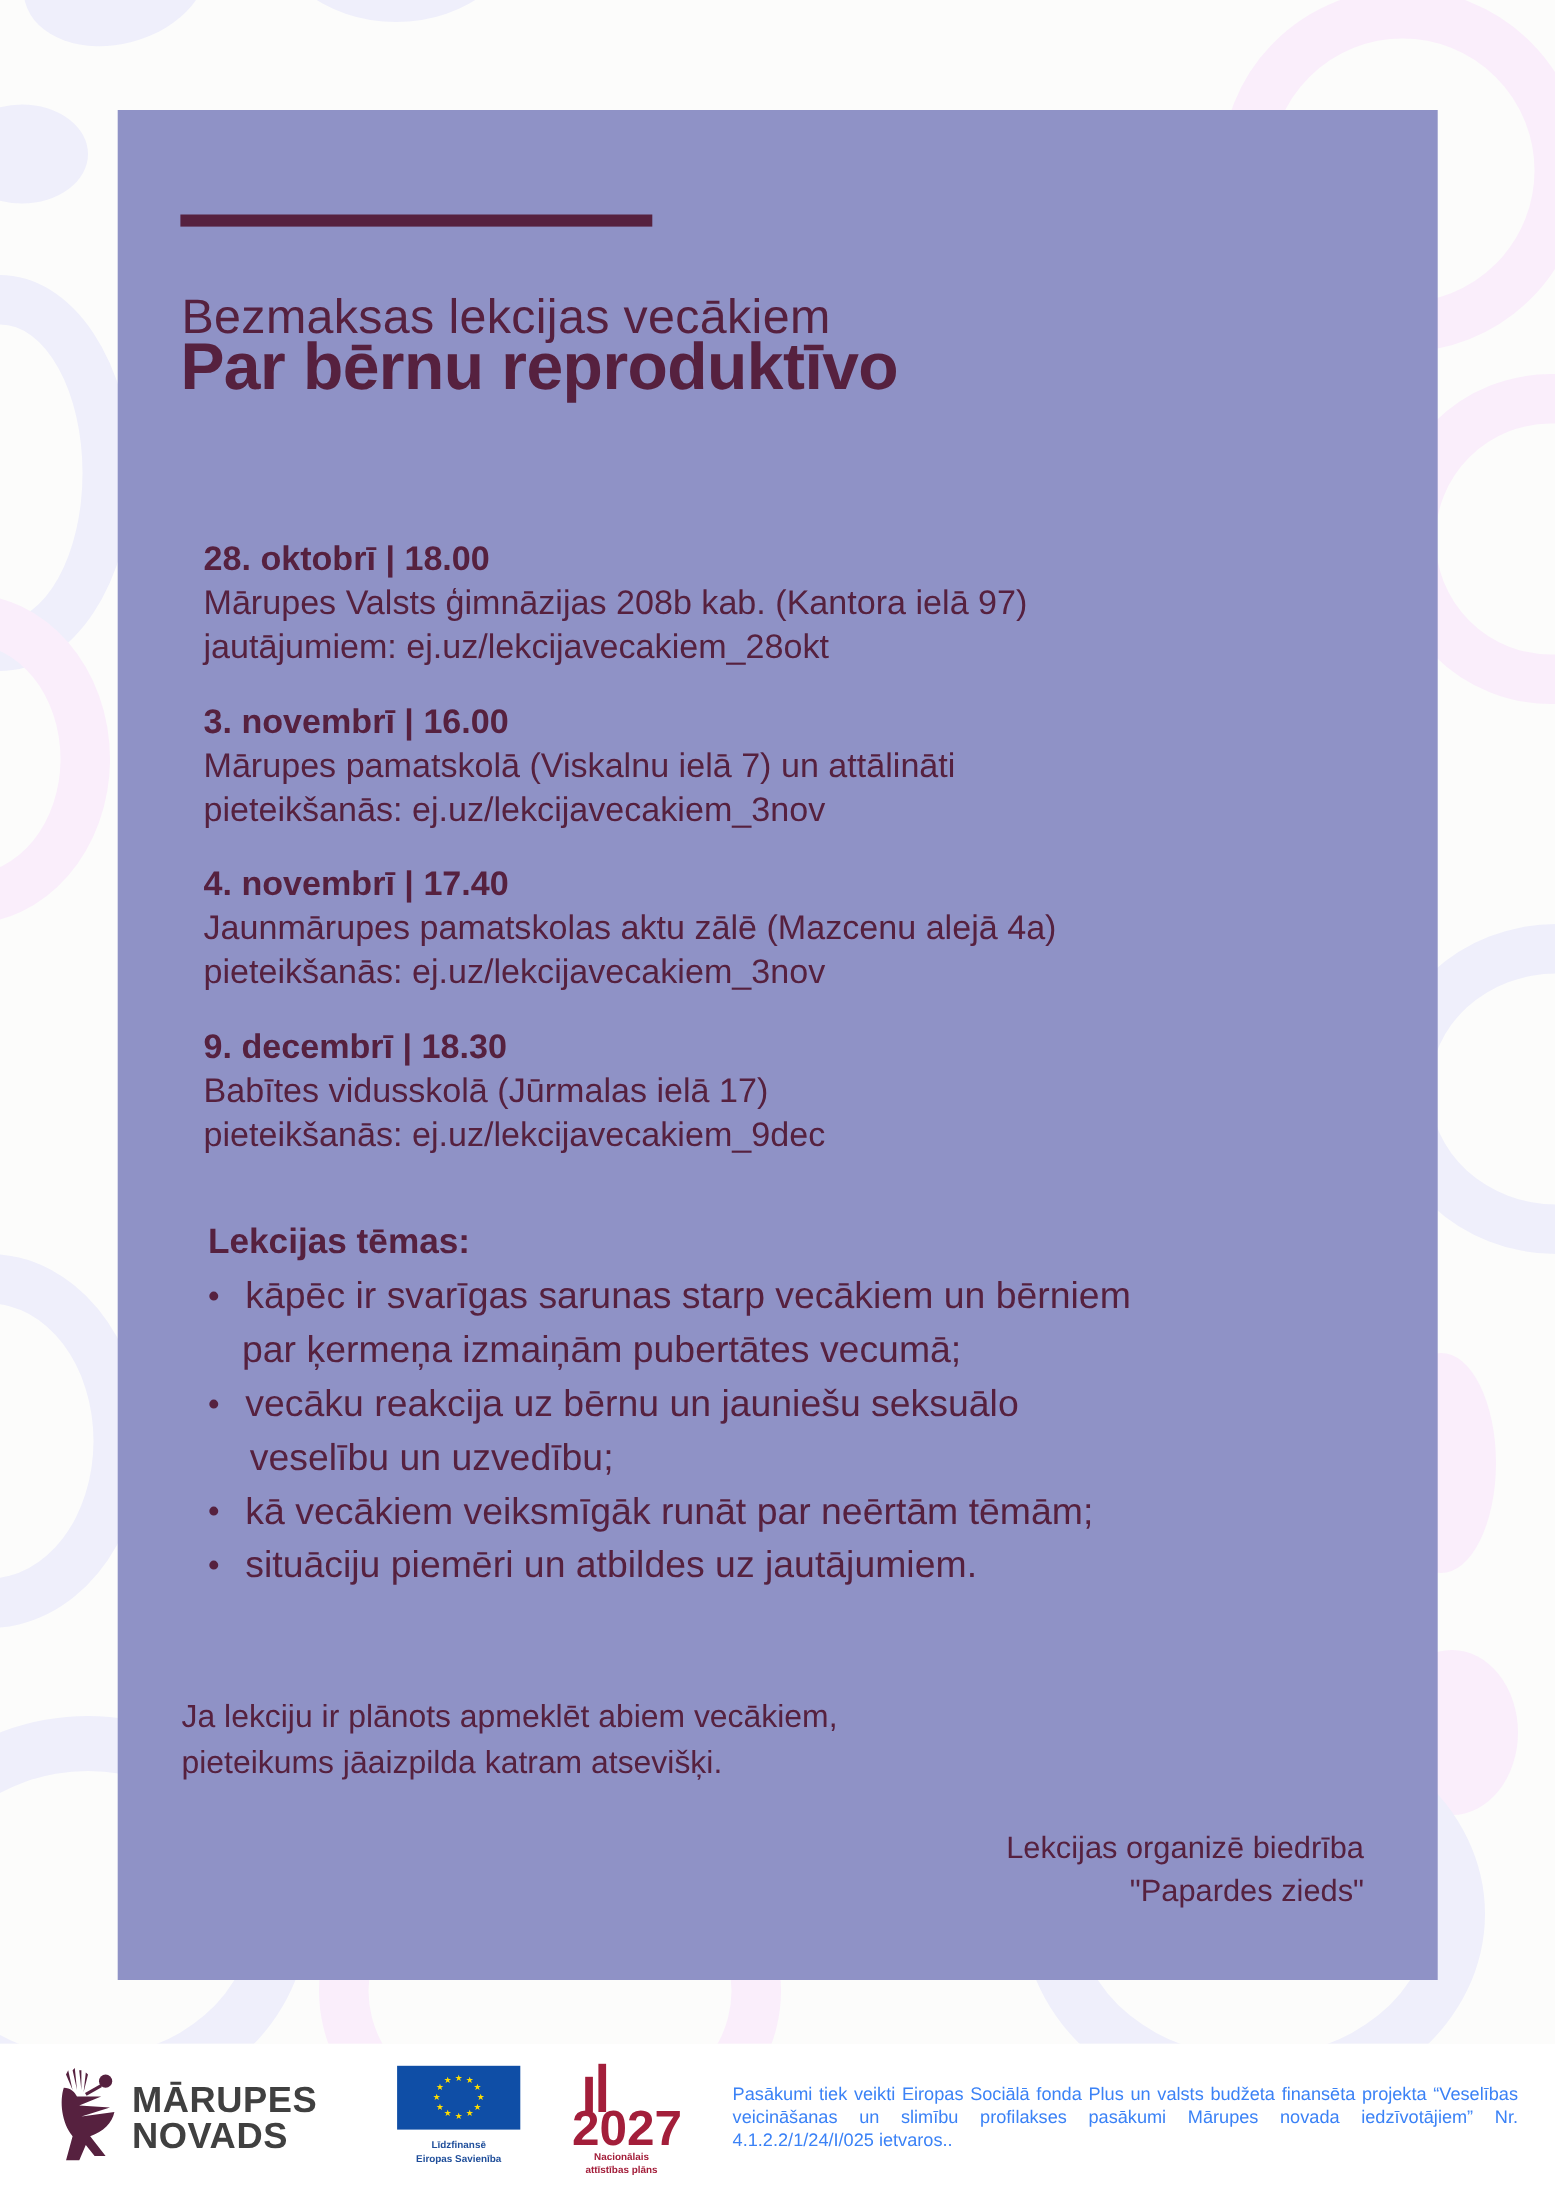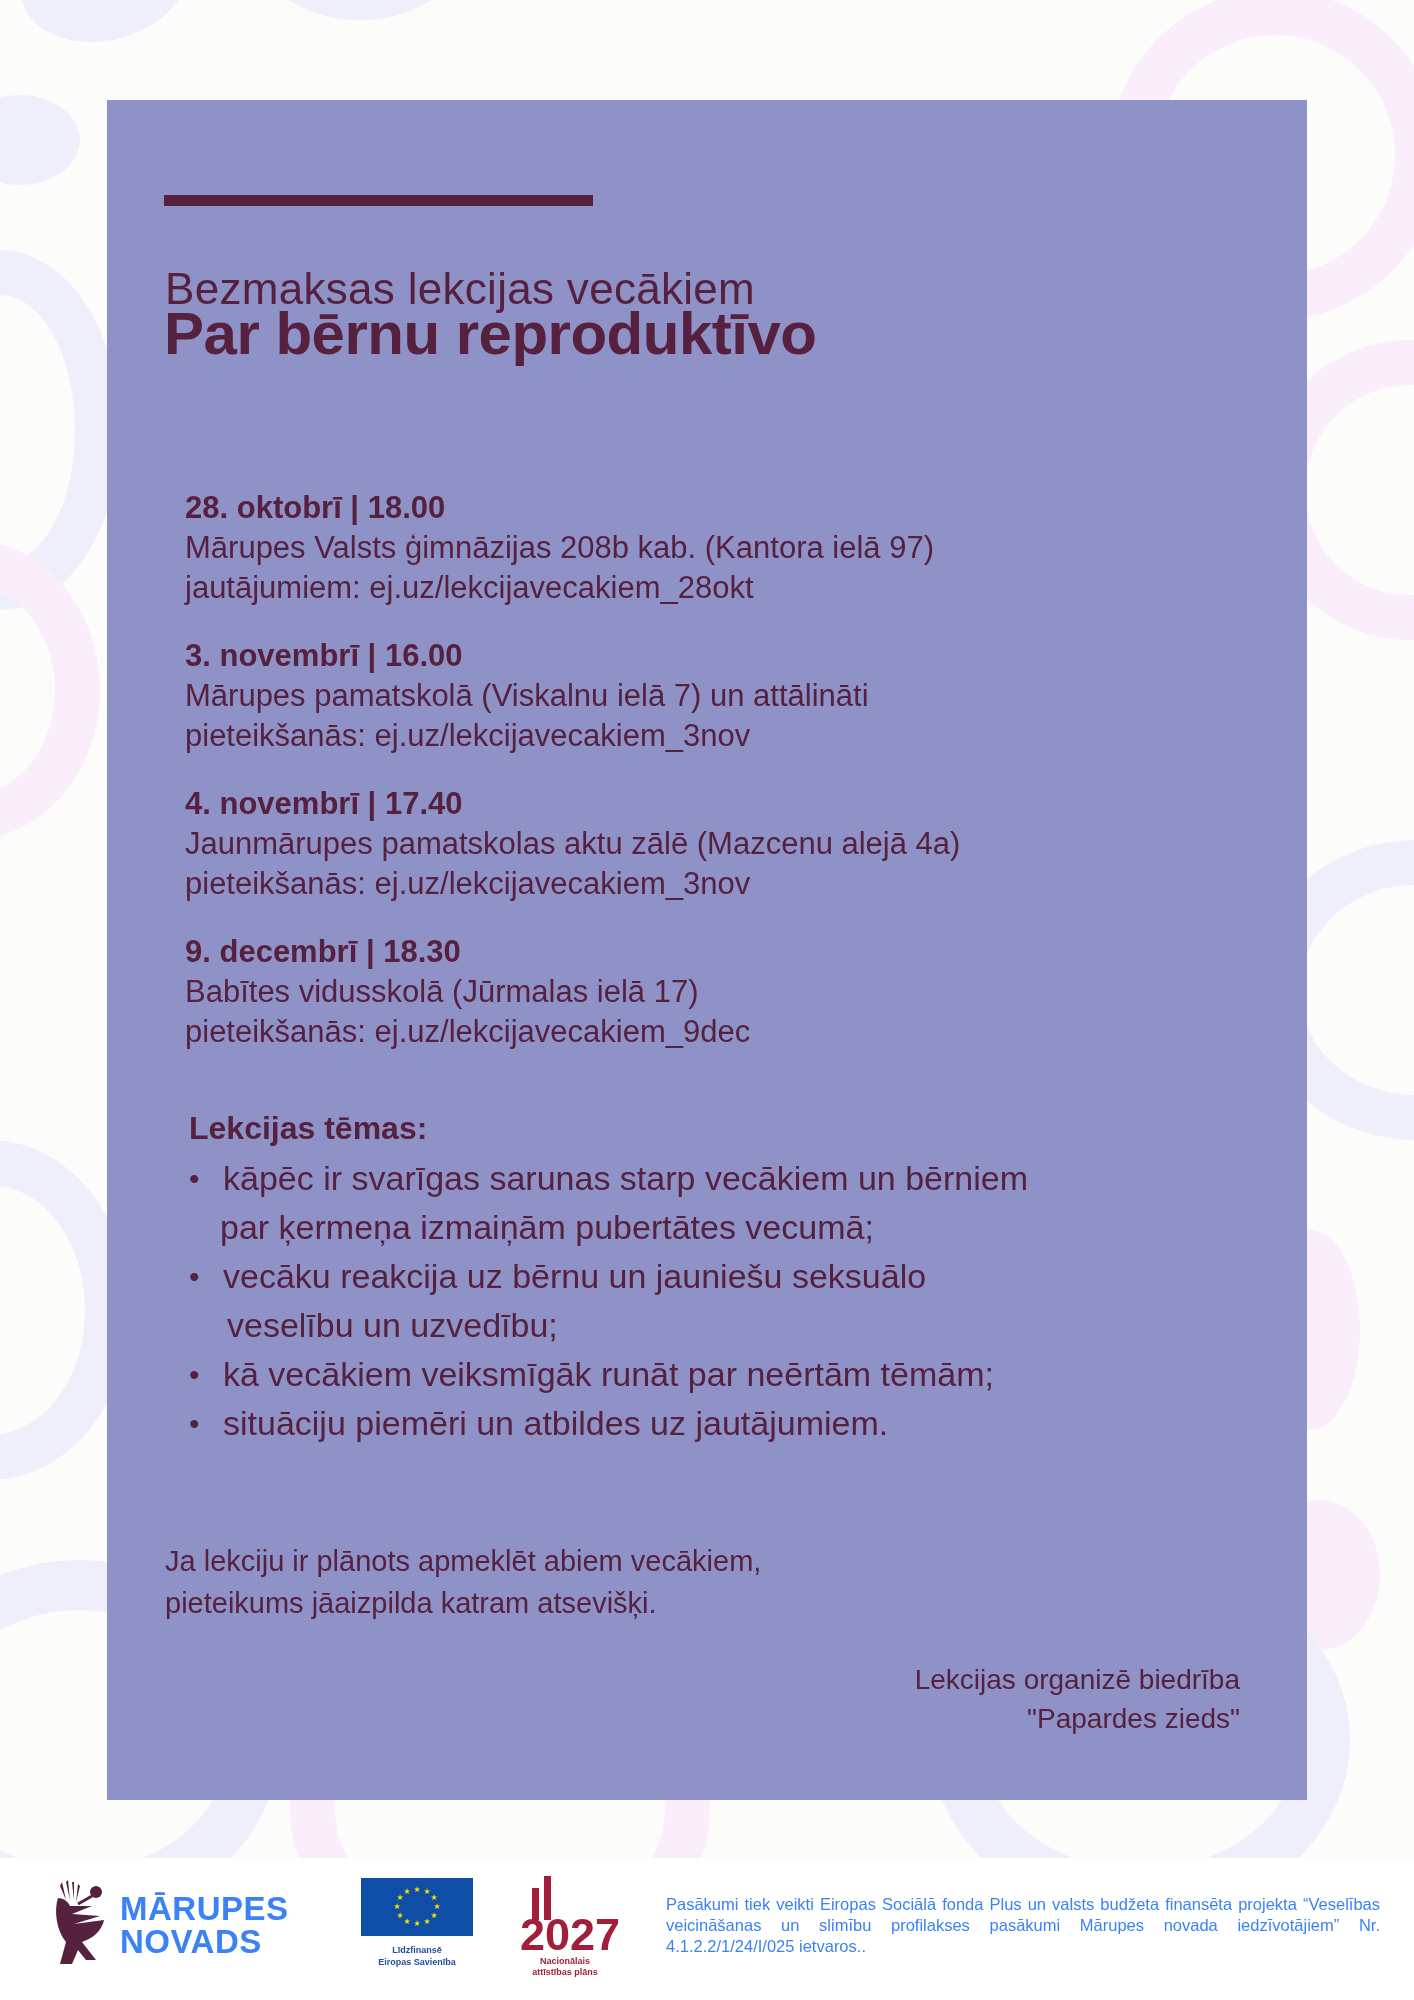--- a/index.html
+++ b/index.html
@@ -30,21 +30,21 @@
   .topics { position: absolute; left: 82px; top: 1054px; margin: 0; padding: 0; list-style: none; font-size: 34px; line-height: 49px; }
   .topics li { position: relative; padding-left: 34px; white-space: nowrap; }
   .topics li::before { content: "•"; position: absolute; left: 0; top: 0; font-size: 30px; }
   .topics .cont { display: block; padding-left: 0; }
 
   .note { position: absolute; left: 58px; top: 1440px; font-size: 29px; line-height: 42px; white-space: nowrap; }
   .organizer { position: absolute; right: 67px; top: 1560px; font-size: 28px; line-height: 39px; text-align: right; white-space: nowrap; }
 
   .footer { position: absolute; left: 0; top: 1858px; width: 1414px; height: 142px; background: #ffffff; }
   .mlogo { position: absolute; left: 52px; top: 22px; width: 240px; height: 90px; }
-  .mlogo-text { position: absolute; left: 68px; top: 12px; font-size: 33px; line-height: 33px; font-weight: bold; letter-spacing: 0.5px; color: #3b82f6; }
+  .mlogo-text { position: absolute; left: 68px; top: 12px; font-size: 33px; line-height: 33px; font-weight: bold; letter-spacing: 0.5px; color: #404040; }
   .eu { position: absolute; left: 361px; top: 20px; width: 112px; height: 100px; }
   .eu-flag { width: 112px; height: 58px; background: #0f4ea6; }
   .eu-cap { font-size: 9px; line-height: 12px; text-align: center; color: #1f4e9a; margin-top: 8px; font-weight: bold; }
   .nap { position: absolute; left: 520px; top: 18px; width: 90px; height: 110px; color: #a31e3a; text-align: center; }
   .nap-bars { position: absolute; left: 8px; top: 0; width: 30px; height: 44px; }
   .nap-year { position: absolute; left: 0; top: 42px; width: 90px; font-size: 45px; line-height: 34px; font-weight: bold; }
   .nap-cap { position: absolute; left: 0; top: 80px; width: 90px; font-size: 9px; line-height: 11px; font-weight: bold; }
   .disclaimer { position: absolute; left: 666px; top: 36px; width: 714px; font-size: 16.5px; line-height: 21px; text-align: justify; color: #3b82f6; }
 </style>
 </head>

